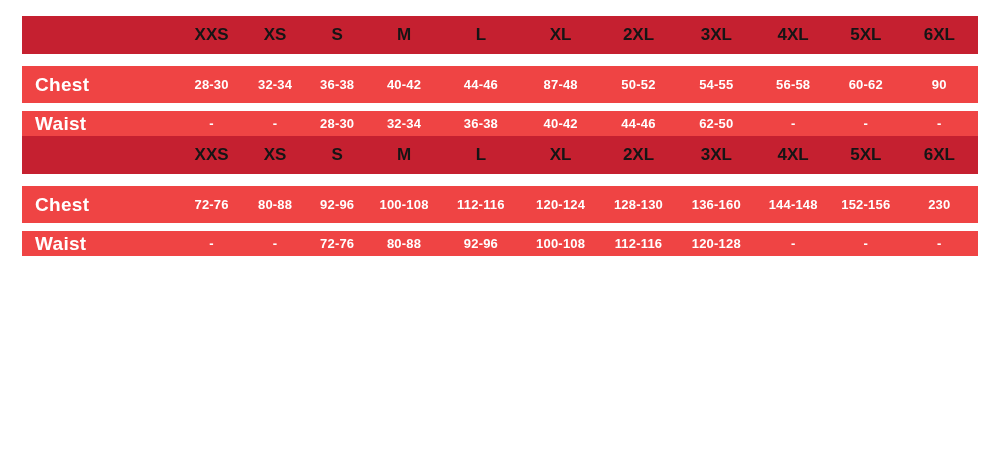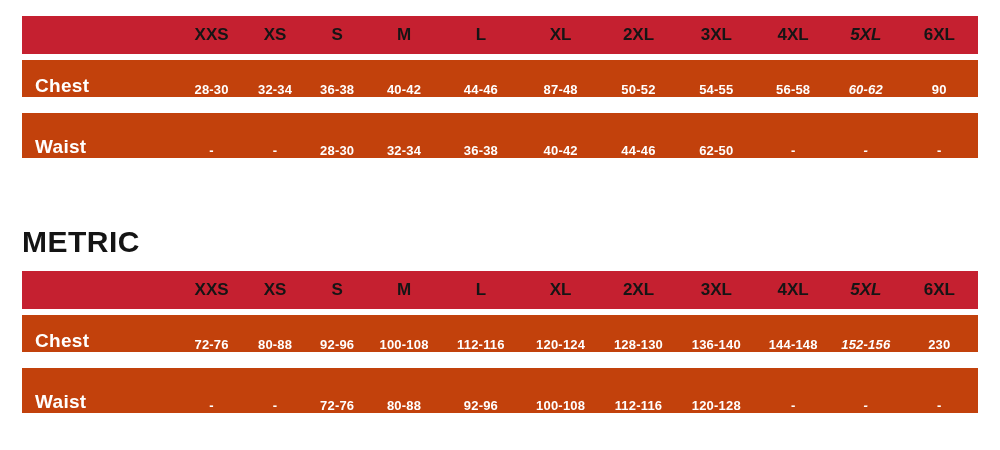--- a/index.html
+++ b/index.html
@@ -29,32 +29,30 @@
   }
   .chart { width: 956px; }
   .row {
     display: flex;
     align-items: center;
     width: 100%;
   }
   .row.header {
     background: #c52030;
     height: 38px;
-    margin-bottom: 6px;
+    margin-bottom: 12px;
   }
   .row.dark {
-    background: #c2410c;
+    background: #ef4444;
     height: 37px;
     margin-bottom: 8px;
-    align-items: flex-end;
   }
   .row.dark.last {
-    height: 45px;
+    height: 25px;
     margin-bottom: 0;
-    margin-top: 16px;
   }
   .cell {
     text-align: center;
     box-sizing: border-box;
     white-space: nowrap;
   }
   .row.header .cell {
     font-size: 17px;
     font-weight: bold;
     color: #151515;
@@ -72,21 +70,21 @@
   .c0  { width: 16.5%; text-align: left; padding-left: 13px; }
   .c1  { width: 6.7%; }
   .c2  { width: 6.6%; }
   .c3  { width: 6.4%; }
   .c4  { width: 7.6%; }
   .c5  { width: 8.5%; }
   .c6  { width: 8.2%; }
   .c7  { width: 8.1%; }
   .c8  { width: 8.2%; }
   .c9  { width: 7.9%; }
-  .c10 { width: 7.3%; font-style: italic; }
+  .c10 { width: 7.3%; }
   .c11 { width: 8.1%; }
 </style>
 </head>
 <body>
 
 <div class="page">
 
   <div class="chart">
     <div class="row header">
       <div class="cell c0"></div>
@@ -125,21 +123,20 @@
       <div class="cell c5">36-38</div>
       <div class="cell c6">40-42</div>
       <div class="cell c7">44-46</div>
       <div class="cell c8">62-50</div>
       <div class="cell c9">-</div>
       <div class="cell c10">-</div>
       <div class="cell c11">-</div>
     </div>
   </div>
 
-  <h2 class="section-title metric">METRIC</h2>
   <div class="chart">
     <div class="row header">
       <div class="cell c0"></div>
       <div class="cell c1">XXS</div>
       <div class="cell c2">XS</div>
       <div class="cell c3">S</div>
       <div class="cell c4">M</div>
       <div class="cell c5">L</div>
       <div class="cell c6">XL</div>
       <div class="cell c7">2XL</div>
@@ -150,21 +147,21 @@
     </div>
     <div class="row dark">
       <div class="cell c0">Chest</div>
       <div class="cell c1">72-76</div>
       <div class="cell c2">80-88</div>
       <div class="cell c3">92-96</div>
       <div class="cell c4">100-108</div>
       <div class="cell c5">112-116</div>
       <div class="cell c6">120-124</div>
       <div class="cell c7">128-130</div>
-      <div class="cell c8">136-140</div>
+      <div class="cell c8">136-160</div>
       <div class="cell c9">144-148</div>
       <div class="cell c10">152-156</div>
       <div class="cell c11">230</div>
     </div>
     <div class="row dark last">
       <div class="cell c0">Waist</div>
       <div class="cell c1">-</div>
       <div class="cell c2">-</div>
       <div class="cell c3">72-76</div>
       <div class="cell c4">80-88</div>

